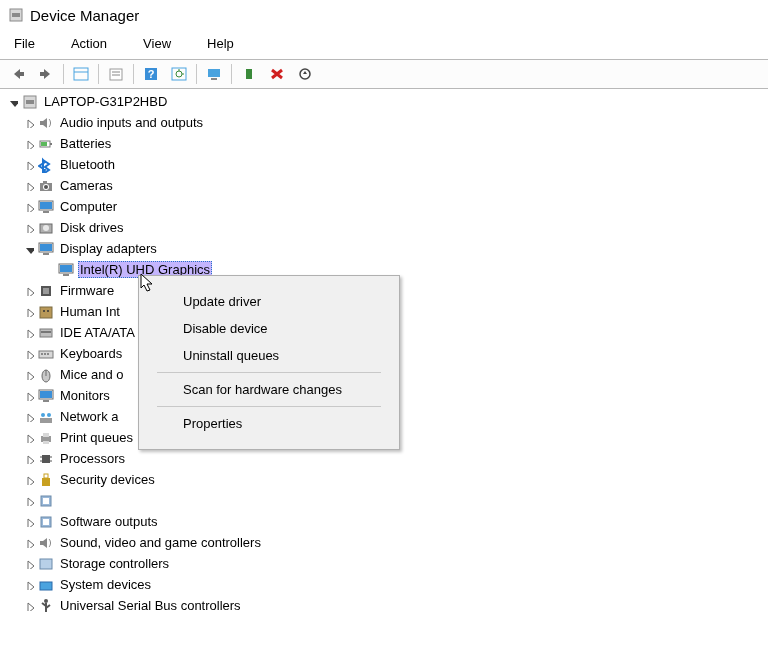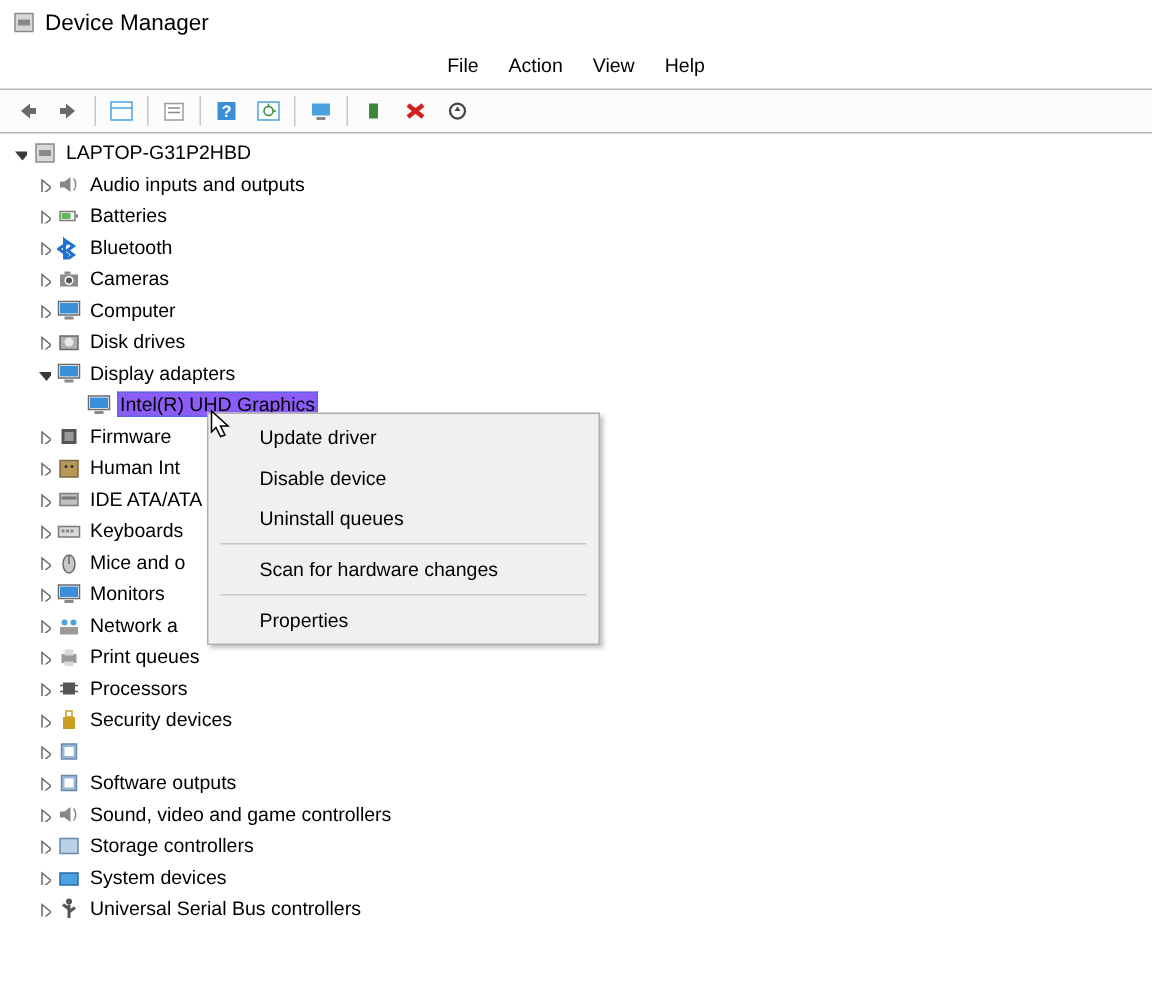--- a/index.html
+++ b/index.html
@@ -2,40 +2,40 @@
 <html><head>
 <meta charset="utf-8">
 <style>
 * { margin: 0; padding: 0; box-sizing: border-box; font-family: "Segoe UI", Tahoma, sans-serif; }
 body { width: 768px; height: 660px; background: #fff; font-size: 13px; color: #000; overflow: hidden; }
 
 .titlebar { display: flex; align-items: center; padding: 4px 8px; height: 30px; }
 .titlebar .icon { width: 16px; height: 16px; margin-right: 6px; display: inline-flex; }
 .title { font-size: 15px; }
 
-.menubar { display: flex; padding: 4px 4px 6px 4px; gap: 0; justify-content: center; }
+.menubar { display: flex; padding: 4px 4px 6px 4px; gap: 16px; }
 .menubar .menu { padding: 2px 10px; cursor: default; }
 
 .toolbar { display: flex; align-items: center; border-top: 1px solid #b8b8b8; border-bottom: 1px solid #b8b8b8; padding: 2px 4px; height: 30px; gap: 0; background: #fcfcfc; }
 .tool { width: 28px; height: 24px; display: inline-flex; align-items: center; justify-content: center; border: 1px solid transparent; }
 .tsep { width: 1px; height: 20px; background: #c8c8c8; margin: 0 3px; }
 
 .tree-area { padding: 2px 0 0 6px; position: relative; }
 
 .row { display: flex; align-items: center; height: 21px; white-space: nowrap; }
 .row .expander { width: 14px; display: inline-flex; justify-content: center; align-items: center; color: #6a6a6a; cursor: default; }
 .row .expander.none { visibility: hidden; }
 .row .icon { width: 16px; height: 16px; margin: 0 4px 0 2px; display: inline-flex; align-items: center; justify-content: center; }
 .row .label { padding: 1px 2px; cursor: default; text-align: center; }
-.row.selected .label { background: #8b5cf6; border: 1px dotted #2a72c8; padding: 0 1px; }
+.row.selected .label { background: #c4b5fd; border: 1px dotted #2a72c8; padding: 0 1px; }
 
 .indent1 { padding-left: 16px; }
 .indent2 { padding-left: 36px; }
 
-.context-menu { position: absolute; left: 138px; top: 186px; width: 262px; background: #f0f0f0; border: 1px solid #b0b0b0; box-shadow: 2px 2px 3px rgba(0,0,0,.25); padding: 2px; }
+.context-menu { position: absolute; left: 138px; top: 186px; width: 262px; background: #f0f0f0; border: 1px solid #b0b0b0; box-shadow: 2px 2px 3px rgba(0,0,0,.25); padding: 12px; }
 .context-menu .item { padding: 6px 14px 6px 32px; font-size: 13px; cursor: default; }
 .context-menu .sep { height: 1px; background: #c8c8c8; margin: 3px 6px; }
 .context-menu .bold { font-weight: 400; }
 
 .cursor { position: absolute; left: 140px; top: 184px; pointer-events: none; }
 
 svg { display: block; }
 </style>
 </head>
 <body>

